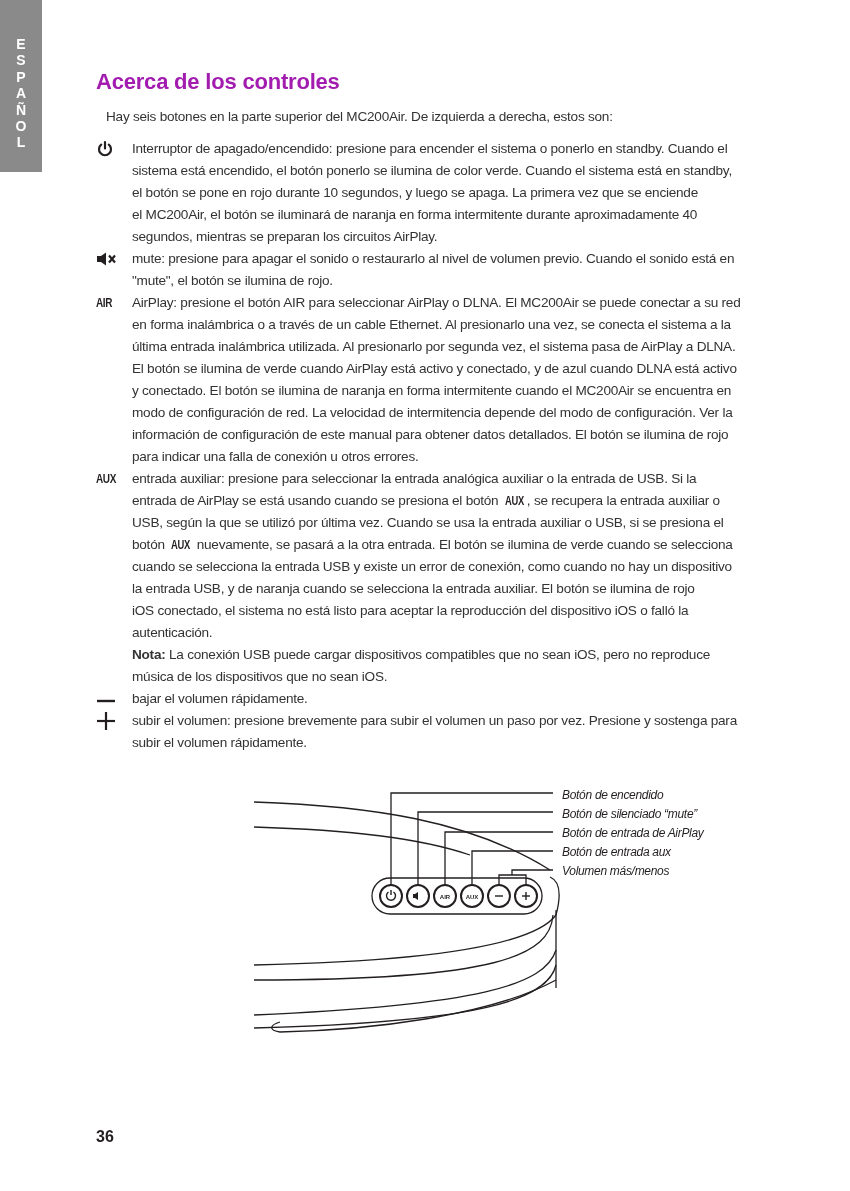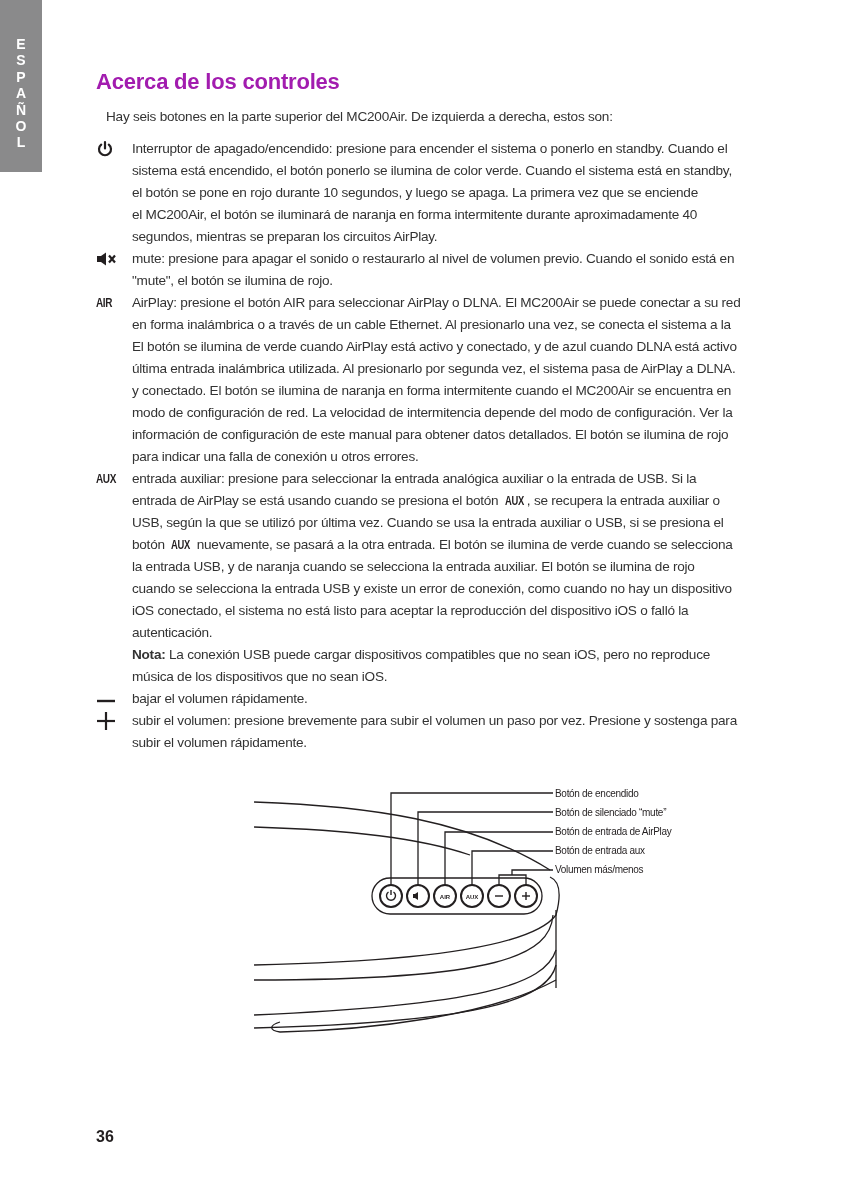--- a/index.html
+++ b/index.html
@@ -12,21 +12,21 @@
   h1 { margin: 0; font-size: 22px; font-weight: bold; color: #a21caf; line-height: 28px; letter-spacing: -0.2px; }
   .intro { margin: 10px; font-size: 13.6px; line-height: 22px; letter-spacing: -0.25px; }
   .item { display: flex; align-items: flex-start; }
   .item-icon { width: 36px; flex: 0 0 36px; height: 22px; display: flex; align-items: center; justify-content: flex-start; color: #231f20; }
   .item-text { flex: 1; font-size: 13.6px; line-height: 22px; letter-spacing: -0.25px; }
   .item-text .line { display: block; white-space: nowrap; }
   .inline-aux { font-weight: bold; font-family: "Liberation Sans Narrow", "Liberation Sans", sans-serif; transform: scaleX(0.75); display: inline-block; letter-spacing: -0.5px; font-size: 12.5px; color: #231f20; }
   .note-label { font-weight: bold; margin-top: 31px; }
   .glyph-air { font-weight: bold; font-size: 12.5px; letter-spacing: -0.5px; transform: scaleX(0.8); transform-origin: left; display: inline-block; color: #231f20; }
   .diagram { position: absolute; left: 250px; top: 780px; width: 460px; height: 290px; }
-  .diagram-label { position: absolute; left: 305px; font-size: 10px; letter-spacing: -0.3px; color: #231f20; white-space: nowrap; }
+  .diagram-label { position: absolute; left: 312px; font-size: 12px; letter-spacing: -0.3px; color: #231f20; white-space: nowrap; font-style: italic; }
   .page-number { position: absolute; left: 96px; top: 1128px; font-size: 16px; font-weight: bold; color: #231f20; text-align: center; }
 </style>
 </head>
 <body>
 
 <div class="lang-tab">
   <div class="lang-letters">
     <span>E</span>
     <span>S</span>
     <span>P</span>
@@ -70,40 +70,40 @@
     </div>
   </div>
 
   <div class="item">
     <div class="item-icon">
       <span class="glyph-air">AIR</span>
     </div>
     <div class="item-text">
       <span class="line">AirPlay: presione el botón AIR para seleccionar AirPlay o DLNA. El MC200Air se puede conectar a su red</span>
       <span class="line">en forma inalámbrica o a través de un cable Ethernet. Al presionarlo una vez, se conecta el sistema a la</span>
+      <span class="line">última entrada inalámbrica utilizada. Al presionarlo por segunda vez, el sistema pasa de AirPlay a DLNA.</span>
       <span class="line">El botón se ilumina de verde cuando AirPlay está activo y conectado, y de azul cuando DLNA está activo</span>
-      <span class="line">última entrada inalámbrica utilizada. Al presionarlo por segunda vez, el sistema pasa de AirPlay a DLNA.</span>
       <span class="line">y conectado. El botón se ilumina de naranja en forma intermitente cuando el MC200Air se encuentra en</span>
       <span class="line">modo de configuración de red. La velocidad de intermitencia depende del modo de configuración. Ver la</span>
       <span class="line">información de configuración de este manual para obtener datos detallados. El botón se ilumina de rojo</span>
       <span class="line">para indicar una falla de conexión u otros errores.</span>
     </div>
   </div>
 
   <div class="item">
     <div class="item-icon">
       <span class="glyph-air">AUX</span>
     </div>
     <div class="item-text">
       <span class="line">entrada auxiliar: presione para seleccionar la entrada analógica auxiliar o la entrada de USB. Si la</span>
       <span class="line"><span>entrada de AirPlay se está usando cuando se presiona el botón </span><span class="inline-aux">AUX</span><span>, se recupera la entrada auxiliar o</span></span>
       <span class="line">USB, según la que se utilizó por última vez. Cuando se usa la entrada auxiliar o USB, si se presiona el</span>
       <span class="line"><span>botón </span><span class="inline-aux">AUX</span><span> nuevamente, se pasará a la otra entrada. El botón se ilumina de verde cuando se selecciona</span></span>
+      <span class="line">cuando se selecciona la entrada USB y existe un error de conexión, como cuando no hay un dispositivo</span>
       <span class="line">la entrada USB, y de naranja cuando se selecciona la entrada auxiliar. El botón se ilumina de rojo</span>
-      <span class="line">cuando se selecciona la entrada USB y existe un error de conexión, como cuando no hay un dispositivo</span>
       <span class="line">iOS conectado, el sistema no está listo para aceptar la reproducción del dispositivo iOS o falló la</span>
       <span class="line">autenticación.</span>
       <span class="line"><span class="note-label">Nota:</span><span> La conexión USB puede cargar dispositivos compatibles que no sean iOS, pero no reproduce</span></span>
       <span class="line">música de los dispositivos que no sean iOS.</span>
     </div>
   </div>
 
   <div class="item">
     <div class="item-icon">
       <svg width="20" height="14" viewBox="0 0 20 14">

